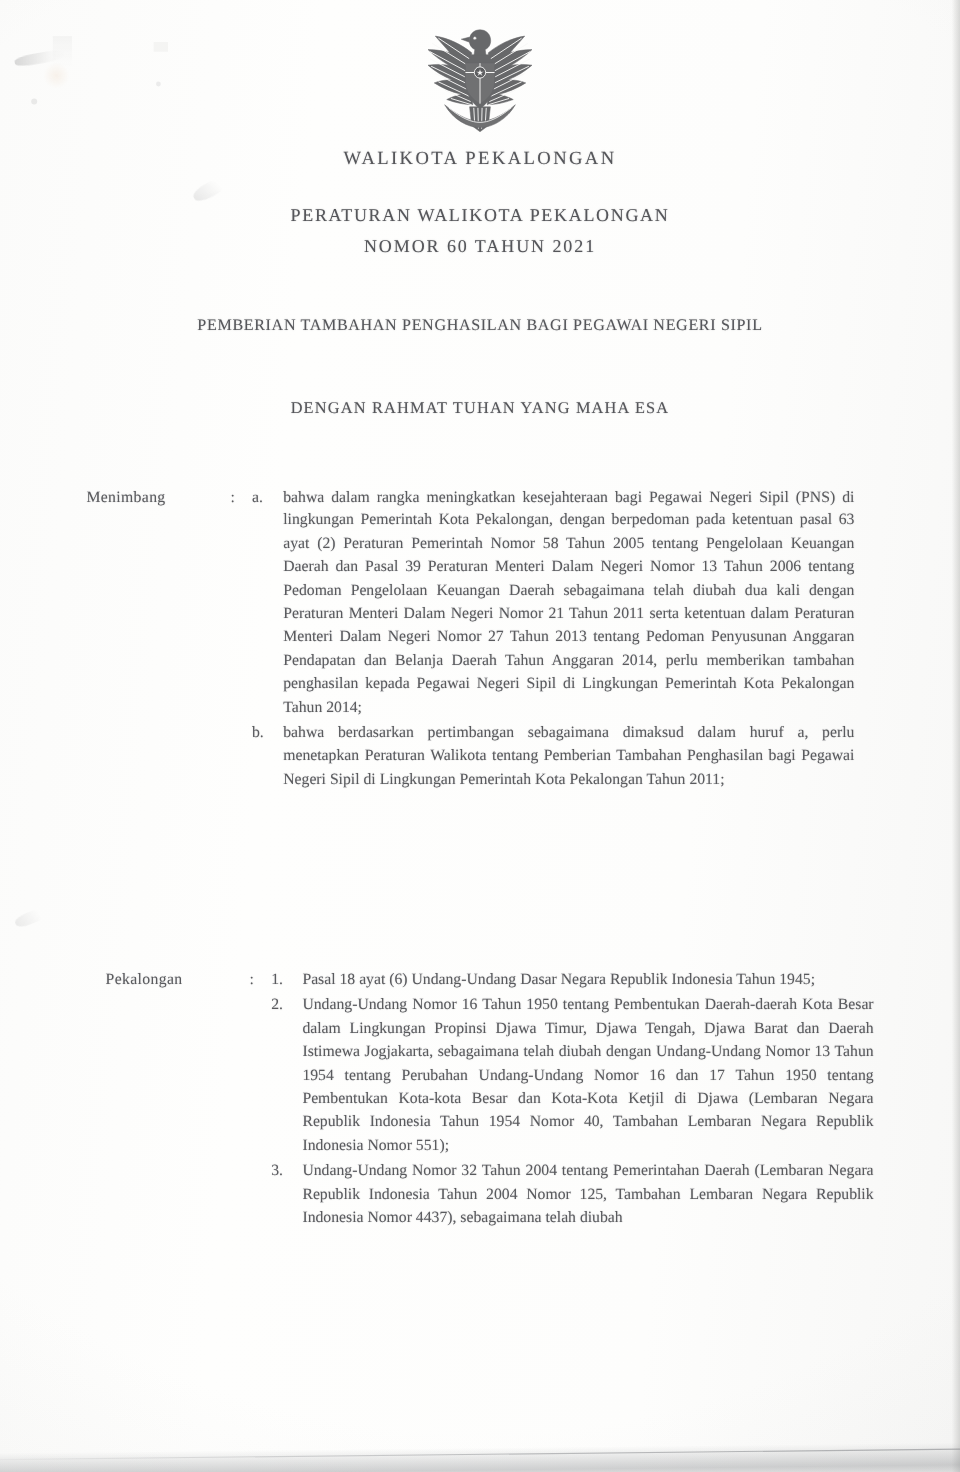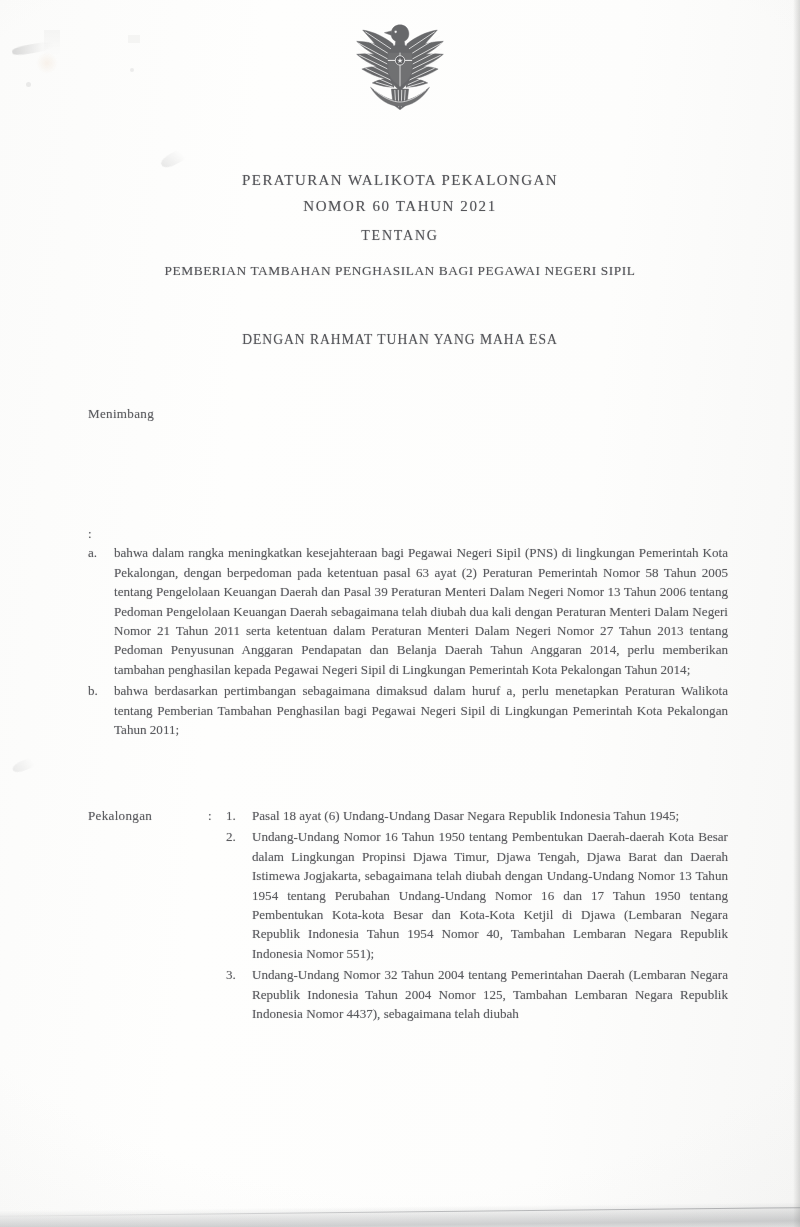--- a/index.html
+++ b/index.html
@@ -189,21 +189,21 @@
     width: 26px;
     flex: 0 0 26px;
   }
   .item-text {
     flex: 1 1 auto;
     text-align: justify;
     text-justify: inter-word;
     hyphens: none;
   }
 
-  #menimbang { left: 88px; top: 404px; width: 640px; flex-direction: column; }
+  #menimbang { left: 72px; top: 404px; width: 640px; }
   #mengingat { left: 88px; top: 806px; width: 640px; }
 
   
   .faded { opacity: 0.93; }
 </style>
 </head>
 <body>
 
 <div class="page">
 
@@ -273,26 +273,26 @@
             <path d="M62 87 L61.5 107"></path>
               <path d="M66 87 L65 104"></path>
           </g>
 
           <path d="M26 84 C40 96 52 100 60 100 C68 100 80 96 94 84 C86 98 72 106 60 106 C48 106 34 98 26 84 Z" fill="#4a4b4e"></path>
           <path d="M30 87 C42 97 52 101 60 101 C68 101 78 97 90 87" stroke="#fdfdfc" stroke-width="0.8" fill="none"></path>
         </g>
       </svg>
     </div>
 
+    <div class="centered-block doc-line t-walikota">WALIKOTA  PEKALONGAN</div>
 
     <div class="centered-block doc-line t-peraturan">PERATURAN WALIKOTA PEKALONGAN</div>
 
     <div class="centered-block doc-line t-nomor">NOMOR  60 TAHUN  2021</div>
 
-    <div class="centered-block doc-line t-tentang">TENTANG</div>
 
     <div class="centered-block doc-line t-subject">
       <div>PEMBERIAN TAMBAHAN PENGHASILAN BAGI PEGAWAI NEGERI SIPIL</div>
     </div>
 
     <div class="centered-block doc-line t-rahmat">DENGAN RAHMAT TUHAN YANG MAHA ESA</div>
 
 
     <div class="clause faded" id="menimbang">
       <div class="clause-label">Menimbang</div>

